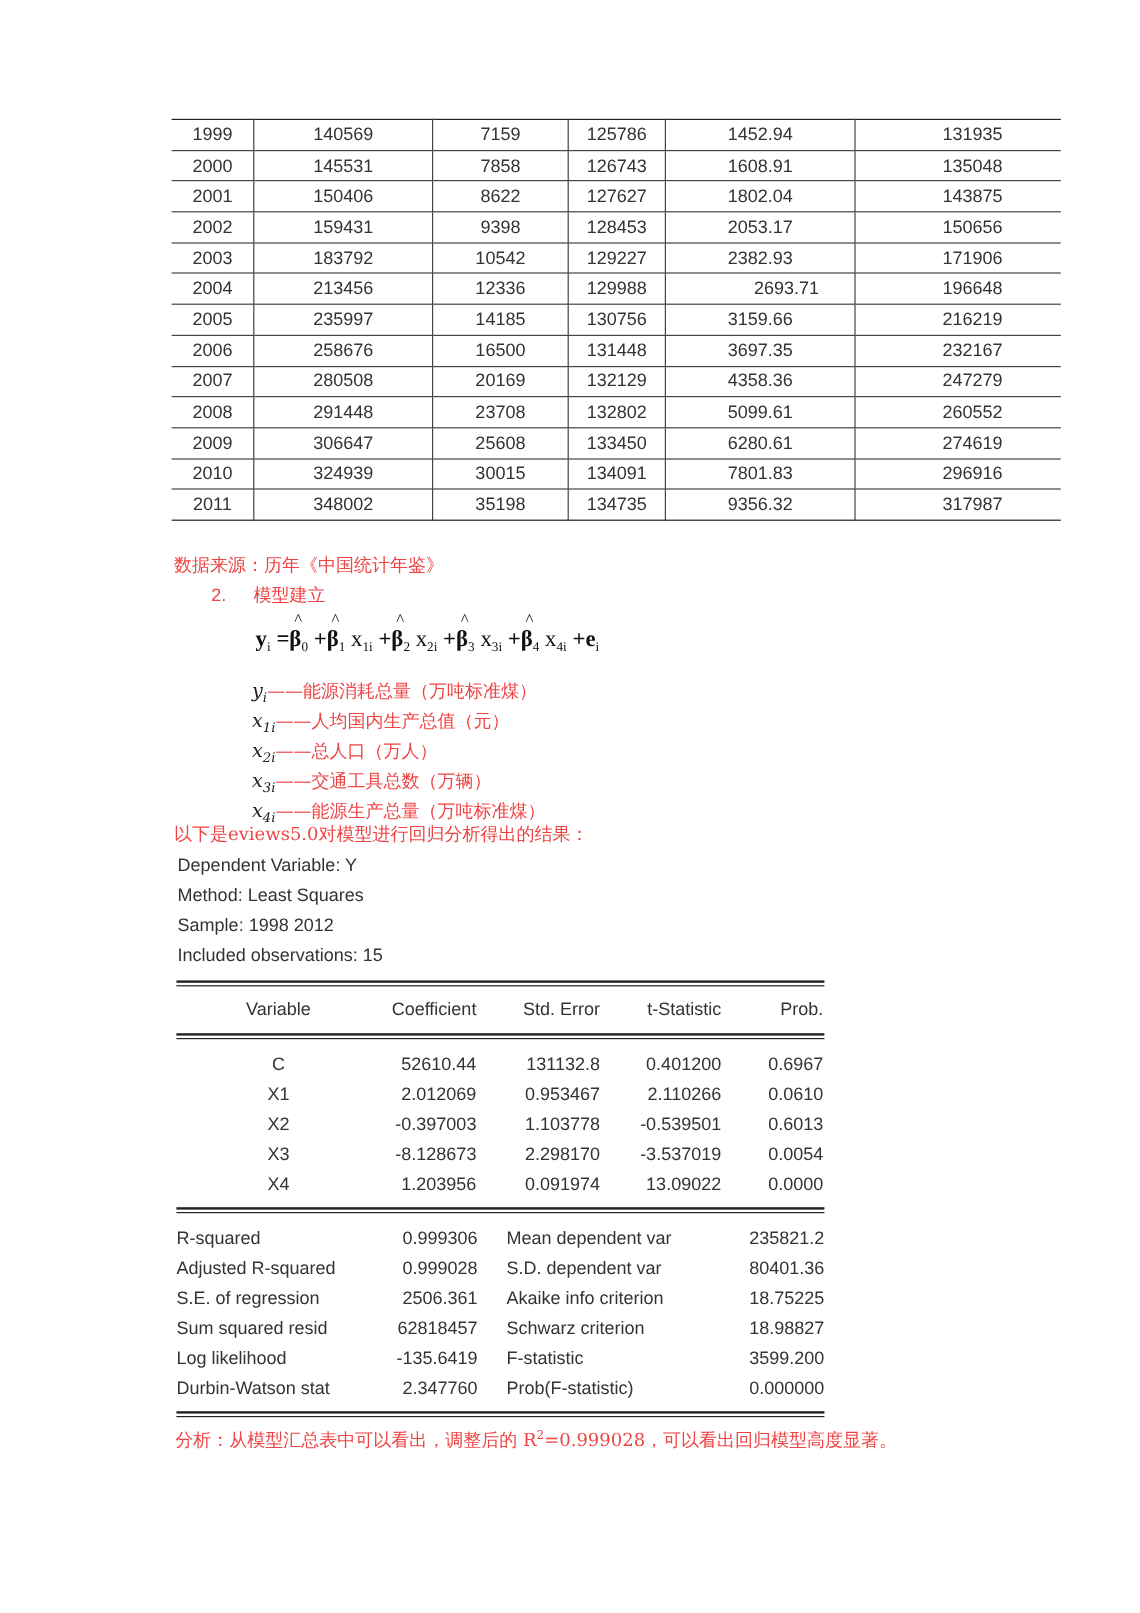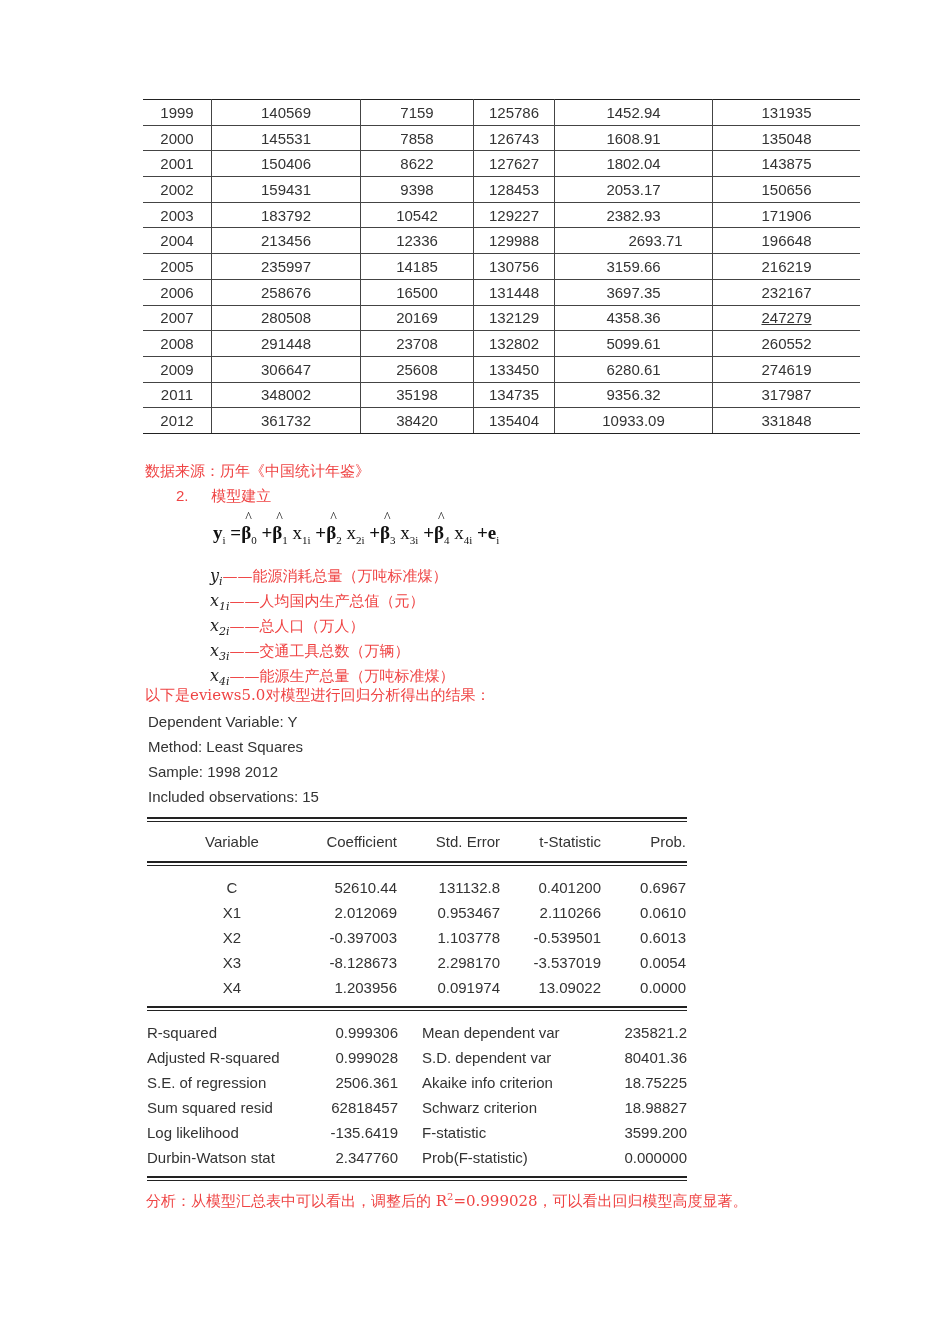--- a/index.html
+++ b/index.html
@@ -2,21 +2,21 @@
 <html><head>
 <meta charset="utf-8">
 <style>
   html, body { margin:0; padding:0; background:#ffffff; }
   body { width:950px; height:1344px; position:relative; overflow:hidden; color:#222; font-family:"Liberation Sans", sans-serif; }
   .abs { position:absolute; }
   
   table.data { position:absolute; left:143px; top:99px; border-collapse:collapse; font-family:"Liberation Sans", sans-serif; font-size:15px; color:#333; }
   table.data td { border:1px solid #444; height:24.7px; padding:0; text-align:center; }
   table.data td:first-child { border-left:none; }
-  table.data td:last-child { border-right:none; }
+  table.data td:last-child { border-right:none;padding-left:24px; }
   table.data tr:first-child td { border-top:1.5px solid #222; }
   table.data tr:last-child td { border-bottom:1.5px solid #222; }
   .cn { font-family:"DejaVu Serif", "Liberation Serif", serif; font-size:15px; color:#ef4444; }
   .eq { font-family:"Liberation Serif", serif; font-size:19px; font-weight:bold; color:#111; left:213px; top:522px; white-space:nowrap; }
   .eq sub { font-size:11px; font-weight:normal; }
   .hat { position:relative; display:inline-block; }
   .hat::before { content:"^"; position:absolute; top:-12px; left:4px; font-size:14px; font-weight:normal; }
   .defs { left:210px; top:563px; }
   .def-row { height:25px; line-height:25px; white-space:nowrap; }
   .var { font-family:"DejaVu Serif", serif; font-style:italic; font-size:16px; }
@@ -108,53 +108,53 @@
         <td style="width: 80px;">131448</td>
         <td style="width: 113px;">3697.35</td>
         <td style="width: 147px;">232167</td>
       </tr>
       <tr>
         <td style="width: 68px;">2007</td>
         <td style="width: 148px;">280508</td>
         <td style="width: 112px;">20169</td>
         <td style="width: 80px;">132129</td>
         <td style="width: 113px;">4358.36</td>
-        <td style="width: 147px; text-decoration: underline;">247279</td>
+        <td style="width: 147px;">247279</td>
       </tr>
       <tr>
         <td style="width: 68px;">2008</td>
         <td style="width: 148px;">291448</td>
         <td style="width: 112px;">23708</td>
         <td style="width: 80px;">132802</td>
         <td style="width: 113px;">5099.61</td>
         <td style="width: 147px;">260552</td>
       </tr>
       <tr>
         <td style="width: 68px;">2009</td>
         <td style="width: 148px;">306647</td>
         <td style="width: 112px;">25608</td>
         <td style="width: 80px;">133450</td>
         <td style="width: 113px;">6280.61</td>
         <td style="width: 147px;">274619</td>
       </tr>
       <tr>
+        <td style="width: 68px;">2010</td>
+        <td style="width: 148px;">324939</td>
+        <td style="width: 112px;">30015</td>
+        <td style="width: 80px;">134091</td>
+        <td style="width: 113px;">7801.83</td>
+        <td style="width: 147px;">296916</td>
+      </tr>
+      <tr>
         <td style="width: 68px;">2011</td>
         <td style="width: 148px;">348002</td>
         <td style="width: 112px;">35198</td>
         <td style="width: 80px;">134735</td>
         <td style="width: 113px;">9356.32</td>
         <td style="width: 147px;">317987</td>
-      </tr>
-      <tr>
-        <td style="width: 68px;">2012</td>
-        <td style="width: 148px;">361732</td>
-        <td style="width: 112px;">38420</td>
-        <td style="width: 80px;">135404</td>
-        <td style="width: 113px;">10933.09</td>
-        <td style="width: 147px;">331848</td>
       </tr>
     </tbody>
 </table>
 
 <div class="abs cn" style="left:145px; top:462px;">数据来源：历年《中国统计年鉴》</div>
 
 <div class="abs cn" style="left:176px; top:487px;">
   <span style="font-family:'Liberation Sans',sans-serif;">2.</span>
   <span style="margin-left:18px;">模型建立</span>
 </div>

